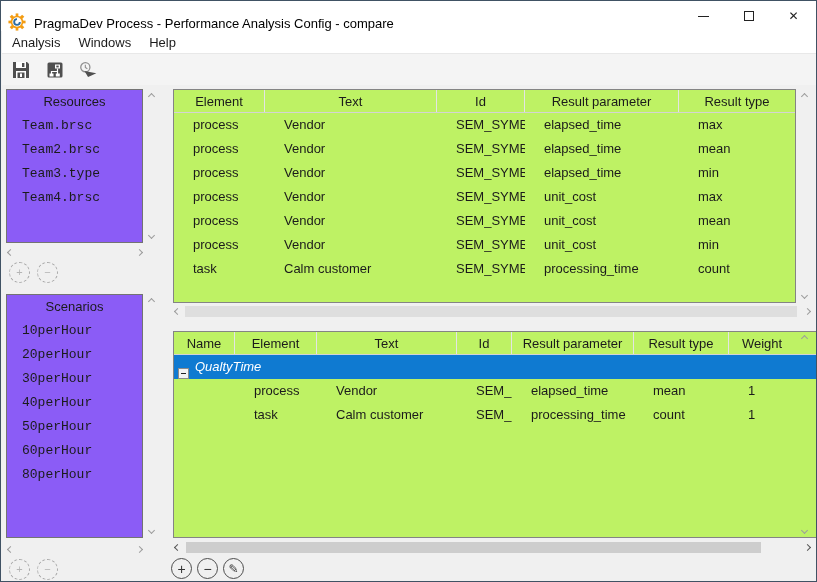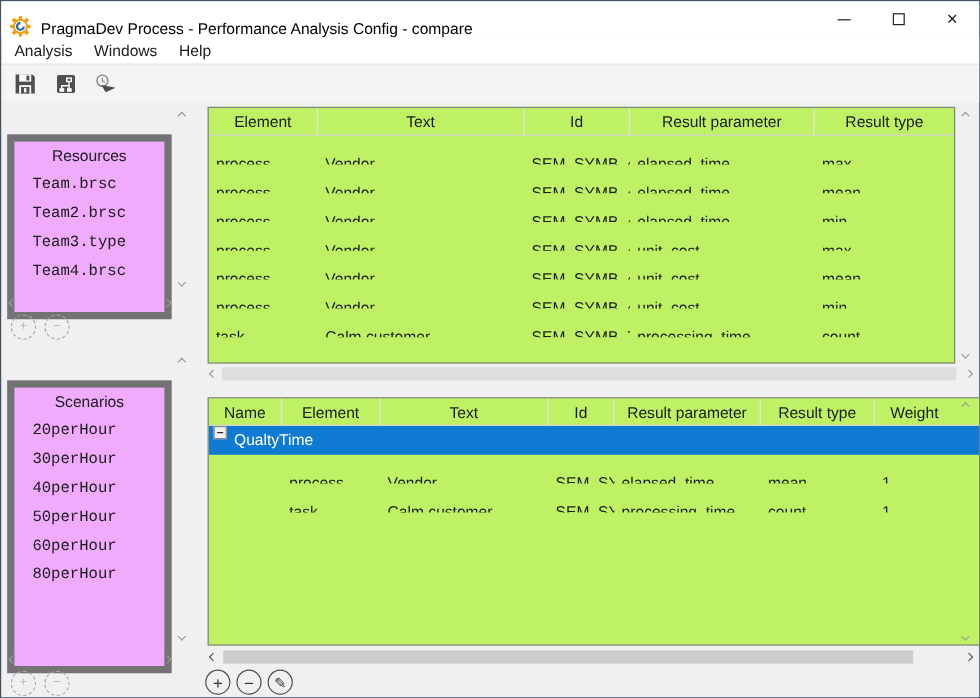--- a/index.html
+++ b/index.html
@@ -18,21 +18,21 @@
   .glyph-min{width:11px;height:1px;background:#222;display:block;}
   .glyph-max{width:10px;height:10px;border:1px solid #222;display:block;}
   .glyph-close{font-size:12px;line-height:1;}
   
   .menubar{position:absolute;left:1px;top:30px;width:815px;height:22px;background:#fff;display:flex;align-items:center;padding-left:10px;gap:0;}
   .menu-item{padding:2px 10px 2px 0; margin-right:8px;text-align:center;}
   
   .toolbar{position:absolute;left:1px;top:52px;width:815px;height:32px;background:#f4f4f4;border-top:1px solid #e8e8e8;display:flex;align-items:center;padding-left:8px;gap:12px;}
   .tool-btn{width:22px;height:22px;display:flex;align-items:center;justify-content:center;}
   
-  .listbox{position:absolute;background:#f0abfc;border:6px solid #737373;overflow:hidden;margin-top:23px;}
+  .listbox{position:absolute;background:#8b5cf6;border:1px solid #737373;overflow:hidden;}
   .listbox .lb-title{height:24px;line-height:24px;text-align:center;}
   .lb-item{height:24px;line-height:24px;padding-left:15px;white-space:nowrap;font-family:Liberation Mono, monospace;}
   .vscroll{position:absolute;width:14px;}
   .hscroll{position:absolute;height:13px;display:flex;align-items:center;justify-content:space-between;padding:0 2px;}
   .chv{display:inline-block;width:5px;height:5px;border-right:1px solid #9c9c9c;border-bottom:1px solid #9c9c9c;}
   .chv.up{transform:rotate(-135deg);} .chv.down{transform:rotate(45deg);}
   .chv.left{transform:rotate(135deg);} .chv.right{transform:rotate(-45deg);}
   .chv.dark{border-color:#555;}
   .vscroll .chv{position:absolute;left:4px;}
   .vscroll .chv.up{top:5px;} .vscroll .chv.down{bottom:5px;}
@@ -43,23 +43,23 @@
   .circle-btn.disabled{border:1px dashed #a8a8a8;color:#b5b5b5;font-size:11px;}
   
   .tbl{position:absolute;background:#bef264;border:1px solid #848484;overflow:hidden;}
   .t-row{display:grid;height:24px;line-height:24px;}
   .tbl-top .t-row{grid-template-columns:91px 172px 88px 154px 116px;}
   .tbl-bot .t-row{grid-template-columns:61px 82px 140px 55px 122px 95px 66px;}
   .t-head{height:23px;line-height:23px;border-bottom:1px solid #d4d4d4;}
   .t-head .c{text-align:center;border-right:1px solid #e4e4e4;overflow:hidden;white-space:nowrap;}
   .t-head .c:last-child{border-right:none;}
   .c{padding:0 4px;overflow:hidden;white-space:nowrap;}
-  .t-row.data .c{padding-left:6px;margin-top:12px;}
+  .t-row.data .c{padding-left:19px;}
   .t-row.selected{background:#0f7ad1;color:#fff;}
-  .group-label{display:flex;align-items:flex-start;gap:6px;height:24px;padding-left:4px;grid-column:1 / -1;}
+  .group-label{display:flex;align-items:flex-end;gap:6px;height:24px;padding-left:4px;grid-column:1 / -1;font-style:italic;}
   .expander{width:11px;height:11px;background:#f2f2f2;border:1px solid #8a8a8a;position:relative;flex:none;}
   .expander::after{content:"";position:absolute;left:2px;top:4px;width:5px;height:1px;background:#222;}
   .icon-svg{display:block;}
 </style>
 </head>
 <body>
 
 <div id="window">
 
   <div class="titlebar">
@@ -141,20 +141,21 @@
   </div>
   <div class="hscroll" style="left:5px;top:245px;width:138px;">
     <span class="chv left"></span>
     <span class="chv right"></span>
   </div>
   <div class="circle-btn disabled" style="left:8px;top:261px;">+</div>
   <div class="circle-btn disabled" style="left:36px;top:261px;">−</div>
 
   <div class="listbox" style="left:5px;top:293px;width:137px;height:244px;">
     <div class="lb-title">Scenarios</div>
+    <div class="lb-item">10perHour</div>
     <div class="lb-item">20perHour</div>
     <div class="lb-item">30perHour</div>
     <div class="lb-item">40perHour</div>
     <div class="lb-item">50perHour</div>
     <div class="lb-item">60perHour</div>
     <div class="lb-item">80perHour</div>
   </div>
   <div class="vscroll" style="left:144px;top:293px;height:244px;">
     <span class="chv up"></span>
     <span class="chv down"></span>

